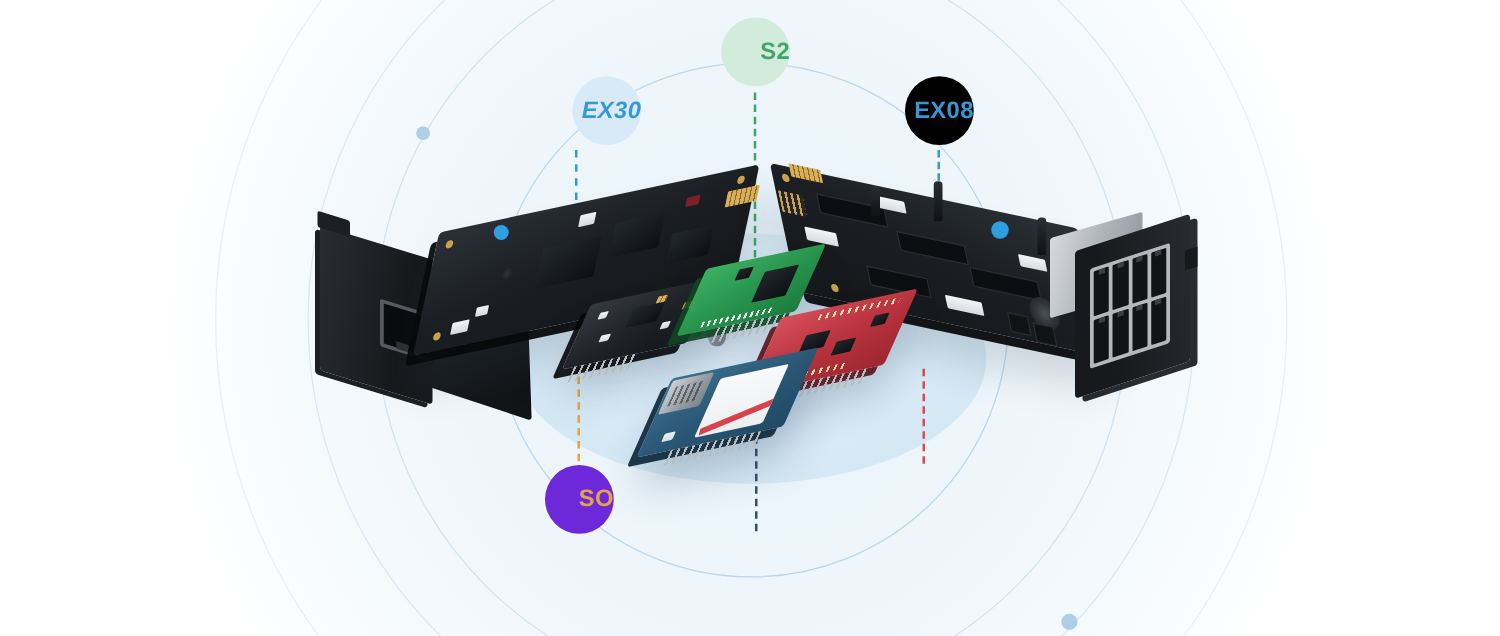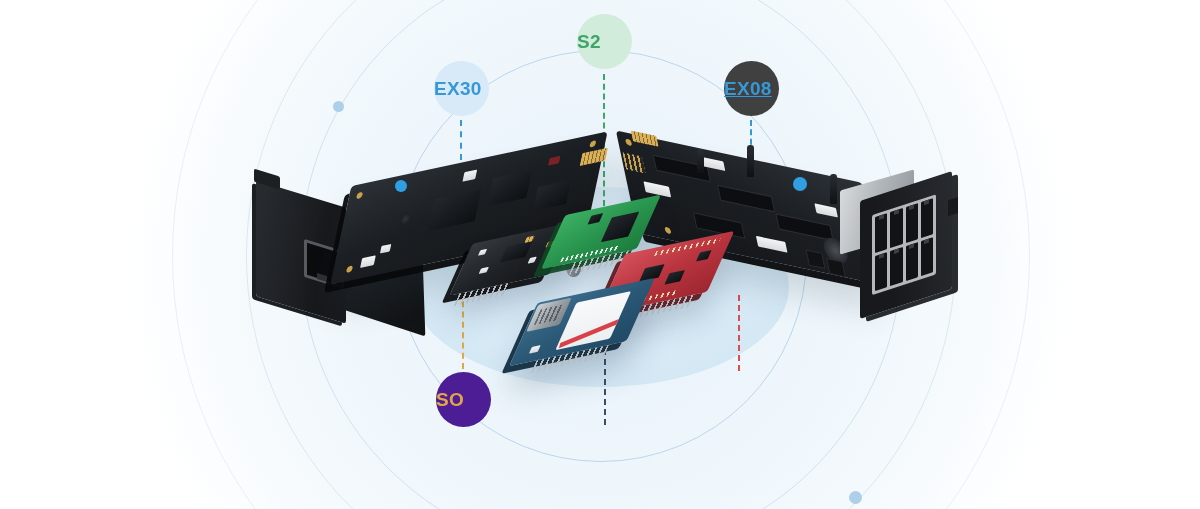--- a/index.html
+++ b/index.html
@@ -21,22 +21,22 @@
   .connector{position:absolute;width:0;border-left:2px dashed #8aa;}
   .c-s2{left:603px;top:74px;height:132px;}
   .c-ex30{left:460px;top:120px;height:40px;}
   .c-ex08{left:750px;top:120px;height:34px;}
   .c-so{left:462px;top:291px;height:78px;}
   .c-o2{left:738px;top:295px;height:76px;}
   .c-gsm{left:604px;top:349px;height:76px;}
 
   
   .badge{position:absolute;width:55px;height:55px;border-radius:50%;display:flex;align-items:center;
-         justify-content:flex-start;font-size:19px;font-weight:600;letter-spacing:.3px;cursor:pointer;}
-  .b-s2{left:577px;top:14px;}  .b-ex30{left:434px;top:61px;} .b-ex08{left:724px;top:61px;}
+         justify-content:flex-end;font-size:19px;font-weight:600;letter-spacing:.3px;cursor:pointer;}
+  .b-s2{left:577px;top:14px;}  .b-ex30{left:458px;top:61px;font-style:italic;} .b-ex08{left:724px;top:61px;}
   .b-so{left:436px;top:372px;} .b-o2{left:712px;top:373px;} .b-gsm{left:578px;top:427px;}
 
   
   .dot{position:absolute;border-radius:50%;}
   .d1{left:333px;top:101px;width:11px;height:11px;}
   .d2{left:849px;top:491px;width:13px;height:13px;}
   .d3{left:395px;top:180px;width:12px;height:12px;}
   .d4{left:793px;top:177px;width:14px;height:14px;}
 
   
@@ -257,20 +257,20 @@
   <div class="dot d2" style="background: rgb(174, 207, 233);"></div>
   <div class="dot d3" style="background: rgb(47, 159, 226);"></div>
   <div class="dot d4" style="background: rgb(47, 159, 226);"></div>
 
   <div class="badge b-s2" style="background: rgb(210, 236, 220); color: rgb(63, 165, 105);">
     <span>S2</span>
   </div>
   <div class="badge b-ex30" style="background: rgb(216, 234, 248); color: rgb(53, 152, 215);">
     <span>EX30</span>
   </div>
-  <div class="badge b-ex08" style="background: #404040; color: rgb(53, 152, 215); text-decoration: underline;">
+  <div class="badge b-ex08" style="background: #000000; color: rgb(53, 152, 215);">
     <span>EX08</span>
   </div>
-  <div class="badge b-so" style="background: #4c1d95; color: rgb(226, 165, 70);">
+  <div class="badge b-so" style="background: #6d28d9; color: rgb(226, 165, 70);">
     <span>SO</span>
   </div>
 
 </div>
 
 </body></html>

